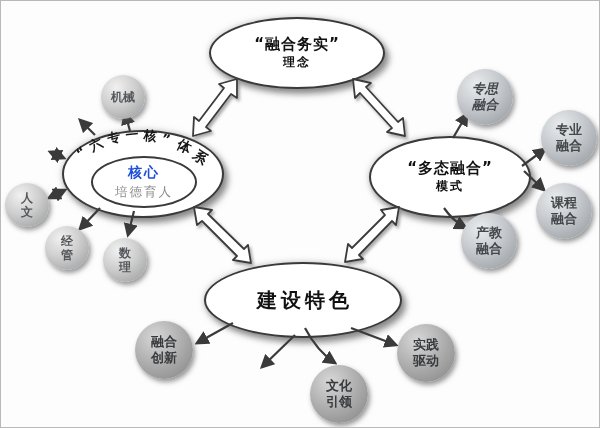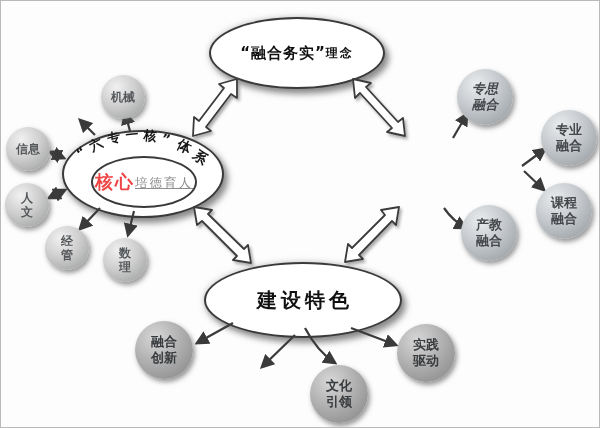--- a/index.html
+++ b/index.html
@@ -4,28 +4,28 @@
 <style>
   html,body { margin:0; padding:0; background:#fff; }
   #stage {
     position:relative; width:600px; height:428px; overflow:hidden;
     background:#fdfdfd; border:1px solid #b9b9b9; box-sizing:border-box;
     font-family:"DejaVu Sans","Liberation Sans",sans-serif;
   }
   .node-ellipse {
     position:absolute; background:#fff; border:2px solid #3a3a3a; border-radius:50%;
     box-shadow: 4px 5px 6px rgba(110,110,110,.75), 0 0 6px rgba(150,150,150,.55);
-    display:flex; flex-direction:row; align-items:center; justify-content:center;
+    display:flex; flex-direction:column; align-items:center; justify-content:center;
     z-index:2; text-align:left; color:#111;
   }
   .node-line1 { font-weight:bold; font-size:15px; letter-spacing:1px; }
   .node-line2 { font-weight:bold; font-size:12px; letter-spacing:2px; }
   .bottom-label { font-weight:bold; font-size:20px; letter-spacing:4px; padding-left:4px; }
-  .core-title { font-weight:bold; font-size:18px; letter-spacing:2px; color:#ef4444; }
-  .core-sub { font-size:12.5px; letter-spacing:2px; color:#8d8d8d; margin-top:2px;text-decoration:underline; }
+  .core-title { font-weight:bold; font-size:14px; letter-spacing:2px; color:#1d4ed8; }
+  .core-sub { font-size:12.5px; letter-spacing:2px; color:#8d8d8d; margin-top:2px; }
   .arc-ch { position:absolute; z-index:5; font-weight:bold; color:#161616; font-size:13px; }
   .arc-ch.big { font-size:14px; }
   .sat {
     position:absolute; border-radius:50%; z-index:4;
     display:flex; align-items:center; justify-content:center; text-align:center;
     font-weight:bold; line-height:1.2; white-space:pre-line;
     box-shadow: 2px 3px 5px rgba(80,80,80,.6);
   }
   .sat.g-left  { width:44px; height:44px; font-size:12px; color:#55585b;
     background: radial-gradient(circle at 35% 28%, #f1f1f1 0%, #cecece 45%, #aaabac 80%, #97989a 100%); }
@@ -40,20 +40,24 @@
 </head>
 <body>
 
 <div id="stage">
 
   <div class="node-ellipse" style="left:208px; top:16px; width:172px; height:68px;">
     <div class="node-line1">“融合务实”</div>
     <div class="node-line2">理念</div>
   </div>
 
+  <div class="node-ellipse" style="left:368px; top:135px; width:158px; height:78px;">
+    <div class="node-line1">“多态融合”</div>
+    <div class="node-line2">模式</div>
+  </div>
 
   <div class="node-ellipse" style="left:203px; top:261px; width:194px; height:72px;">
     <div class="bottom-label">建设特色</div>
   </div>
 
   <div class="node-ellipse" style="left:61px; top:129px; width:158px; height:84px;"></div>
   <div class="node-ellipse" style="left:90px; top:155px; width:102px; height:48px; box-shadow:none; z-index:3;">
     <div class="core-title">核心</div>
     <div class="core-sub">培德育人</div>
   </div>
@@ -94,35 +98,34 @@
     <line class="small-arrow" x1="523" y1="170" x2="543" y2="189" marker-end="url(#m)"></line>
     <path class="small-arrow" d="M 443,207 Q 452,220 465,227" marker-end="url(#m)"></path>
 
     <line class="small-arrow" x1="232" y1="322" x2="196" y2="342" marker-end="url(#m)"></line>
     <line class="small-arrow" x1="294" y1="334" x2="261" y2="366" marker-end="url(#m)"></line>
     <path class="small-arrow" d="M 304,327 Q 316,350 334,362" marker-end="url(#m)"></path>
     <line class="small-arrow" x1="350" y1="327" x2="395" y2="344" marker-end="url(#m)"></line>
   </svg>
 
   <div class="sat g-left" style="left:100px; top:74px;">机械</div>
-  <div class="sat g-left" style="left:5px;   top:126px;">信息</div>
   <div class="sat g-left" style="left:4px;   top:182px;">人
 文</div>
   <div class="sat g-left" style="left:44px;  top:225px;">经
 管</div>
   <div class="sat g-left" style="left:102px; top:237px;">数
 理</div>
 
   <div class="sat g-right" style="left:456px; top:68px;font-style:italic;">专思
 融合</div>
   <div class="sat g-right" style="left:540px; top:109px;">专业
 融合</div>
   <div class="sat g-right" style="left:535px; top:182px;">课程
 融合</div>
-  <div class="sat g-right" style="left:460px; top:204px;">产教
+  <div class="sat g-right" style="left:460px; top:212px;">产教
 融合</div>
 
   <div class="sat g-bottom" style="left:134px; top:320px;">融合
 创新</div>
   <div class="sat g-bottom" style="left:396px; top:323px;">实践
 驱动</div>
   <div class="sat g-bottom" style="left:309px; top:364px;">文化
 引领</div>
 
 </div>

